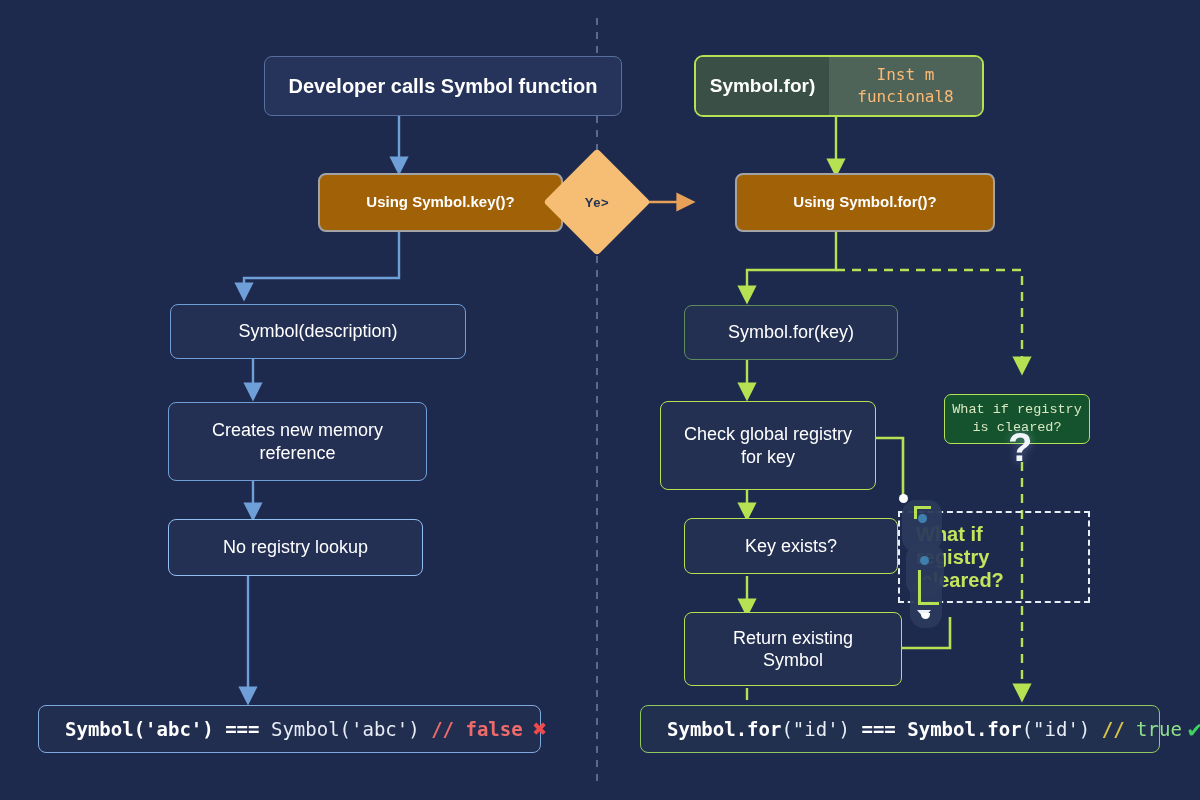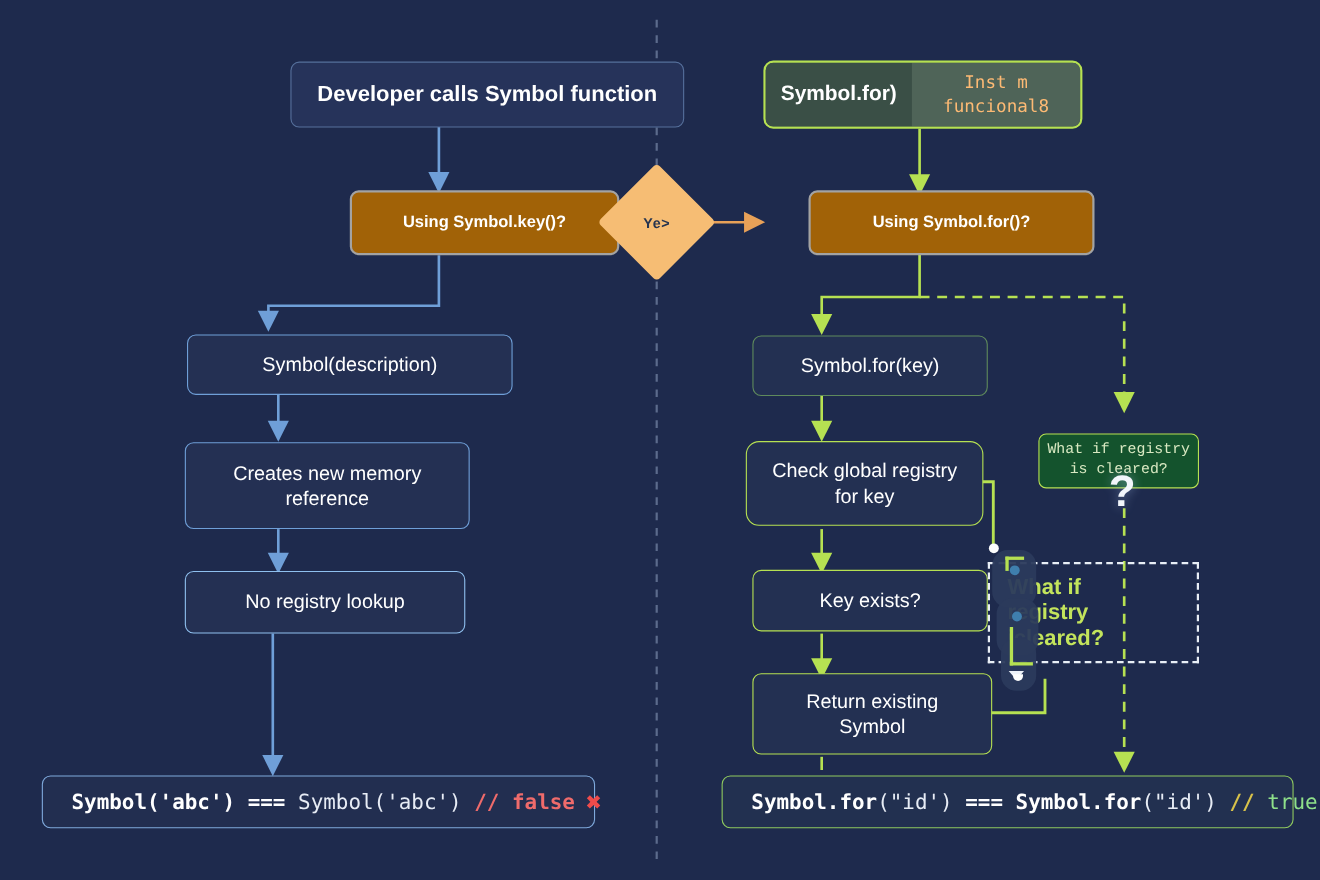--- a/index.html
+++ b/index.html
@@ -232,21 +232,21 @@
   <div class="hdr-split" style="left:694px;top:55px;width:290px;height:62px;">
     <div class="hdr-left">Symbol.for)</div>
     <div class="hdr-right">Inst m
 funcional8</div>
   </div>
 
   <div class="node orange-node" style="left:691px;top:173px;width:260px;height:59px;">Using Symbol.for()?</div>
 
   <div class="node green-node dim" style="left:640px;top:305px;width:214px;height:55px;">Symbol.for(key)</div>
 
-  <div class="node green-node" style="left:634px;top:401px;width:216px;height:77px;padding:0 18px;border-radius:12px;">Check global registry for key</div>
+  <div class="node green-node" style="left:616px;top:401px;width:216px;height:89px;padding:0 18px;">Check global registry for key</div>
 
   <div class="node green-node" style="left:640px;top:518px;width:214px;height:56px;">Key exists?</div>
 
   <div class="node green-node" style="left:640px;top:612px;width:218px;height:74px;padding:0 18px;">Return existing Symbol</div>
 
   <div class="mono-note" style="left:944px;top:370px;width:146px;height:50px;">What if registry
 is cleared?</div>
 
   <div class="qmark" style="left:1008px;top:425px;">?</div>
 
@@ -260,21 +260,21 @@
     <div class="pill" style="left:14px;top:88px;width:32px;height:48px;"></div>
     <div class="dot" style="left:22px;top:22px;"></div>
     <div class="dot" style="left:24px;top:64px;"></div>
     <div class="tri" style="left:21px;top:118px;"></div>
     <div class="hook" style="left:18px;top:14px;width:14px;height:10px;border-left:none;border-bottom:none;border-top:3px solid #b6e152;border-left:3px solid #b6e152;"></div>
     <div class="hook" style="left:22px;top:78px;width:18px;height:32px;"></div>
   </div>
   <div class="whitedot" style="left:899px;top:494px;"></div>
   <div class="whitedot" style="left:921px;top:613px;height:6px;border-radius:0 0 9px 9px;"></div>
 
-  <div class="codebox right" style="left:640px;top:705px;width:520px;height:48px;margin-left:16px;">
+  <div class="codebox right" style="left:640px;top:705px;width:520px;height:48px;">
     <span class="cb">Symbol.for</span>
     <span>("id')</span>
     <span style="white-space:pre">&nbsp;</span>
     <span class="cb">===</span>
     <span style="white-space:pre">&nbsp;</span>
     <span class="cb">Symbol.for</span>
     <span>("id')</span>
     <span style="white-space:pre">&nbsp;</span>
     <span class="cm-slash">//</span>
     <span style="white-space:pre">&nbsp;</span>

